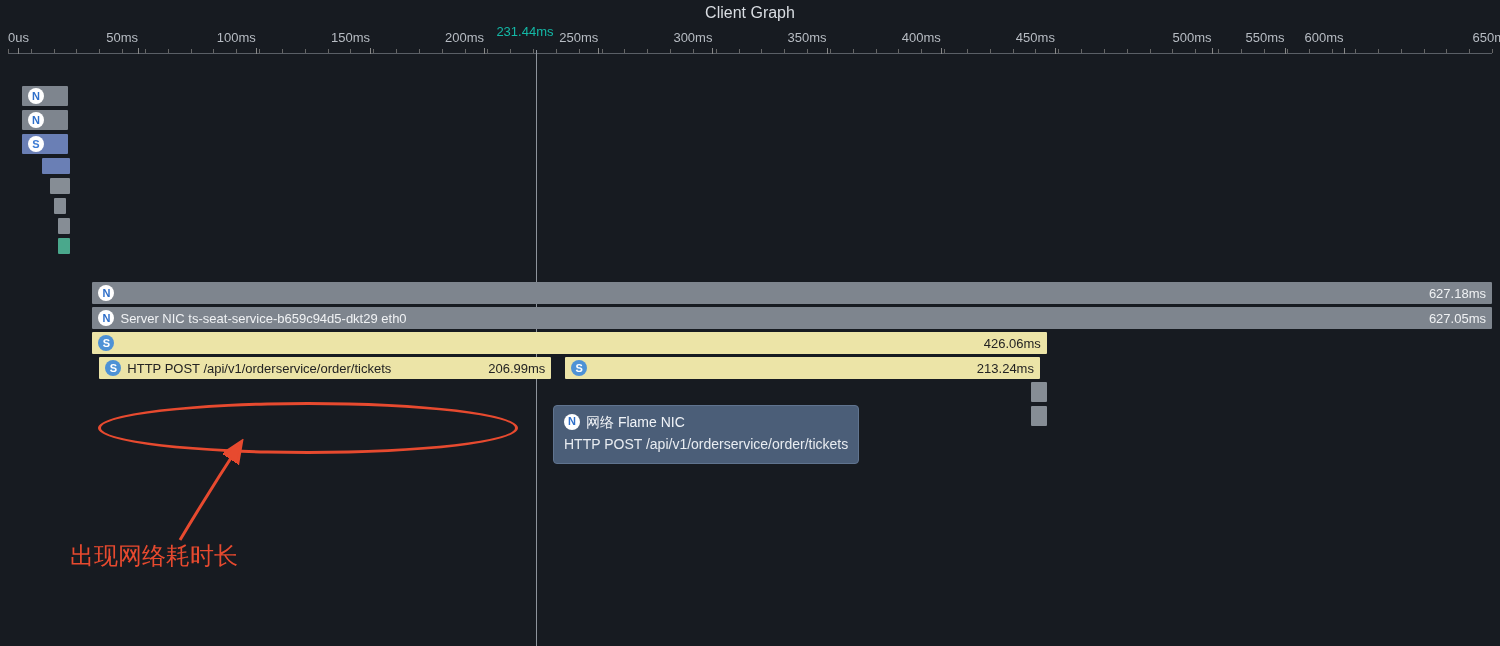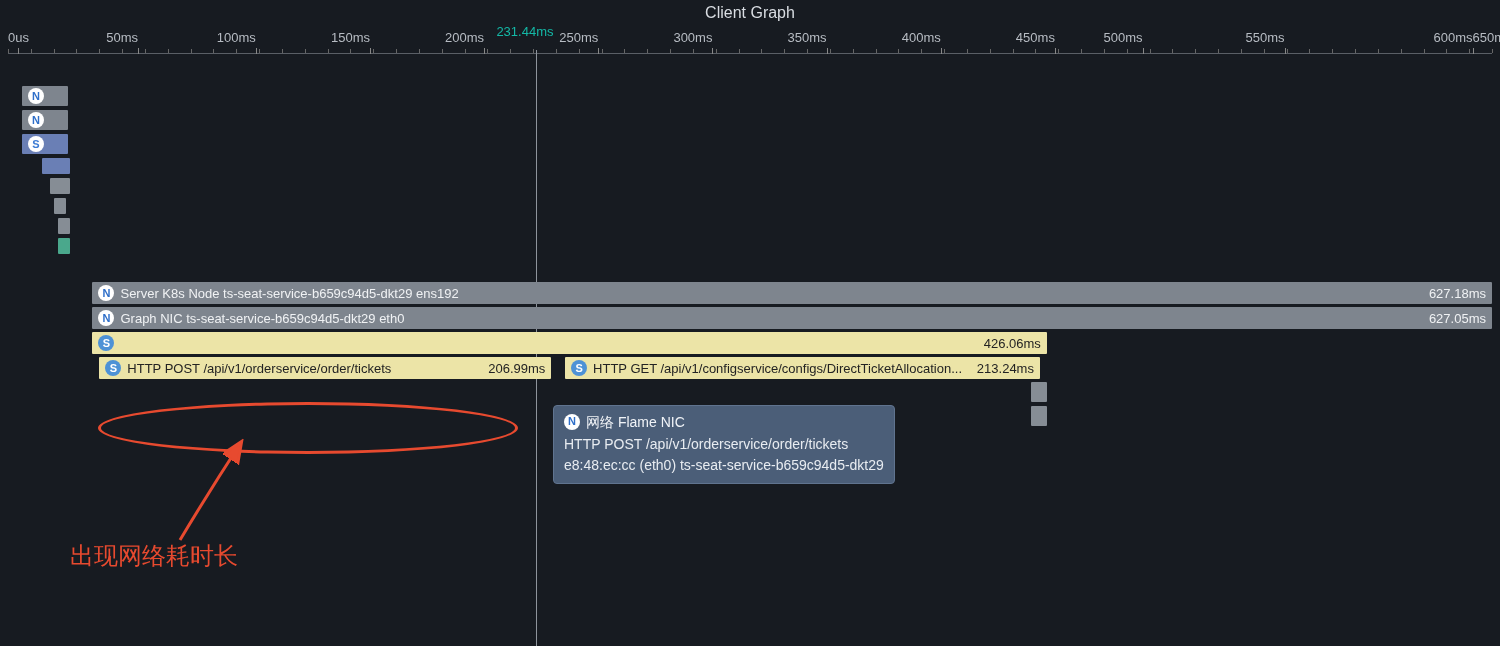--- a/index.html
+++ b/index.html
@@ -240,23 +240,23 @@
 <div class="tick first" style="left: 0px;"><span class="tick-label">0us</span></div>
     <div class="tick" style="left: 114.154px;"><span class="tick-label">50ms</span></div>
     <div class="tick" style="left: 228.308px;"><span class="tick-label">100ms</span></div>
     <div class="tick" style="left: 342.462px;"><span class="tick-label">150ms</span></div>
     <div class="tick" style="left: 456.615px;"><span class="tick-label">200ms</span></div>
     <div class="tick" style="left: 570.769px;"><span class="tick-label">250ms</span></div>
     <div class="tick" style="left: 684.923px;"><span class="tick-label">300ms</span></div>
     <div class="tick" style="left: 799.077px;"><span class="tick-label">350ms</span></div>
     <div class="tick" style="left: 913.231px;"><span class="tick-label">400ms</span></div>
     <div class="tick" style="left: 1027.38px;"><span class="tick-label">450ms</span></div>
-    <div class="tick" style="left: 1115px;"><span class="tick-label">500ms</span></div>
+    <div class="tick" style="left: 1184px;"><span class="tick-label">500ms</span></div>
     <div class="tick" style="left: 1257px;"><span class="tick-label">550ms</span></div>
-    <div class="tick" style="left: 1445px; text-align: center;"><span class="tick-label">600ms</span></div>
+    <div class="tick" style="left: 1316px; text-align: center;"><span class="tick-label">600ms</span></div>
     <div class="tick" style="left: 1484px;"><span class="tick-label">650ms</span></div>
   </div>
 
 <div id="cursor" style="position: absolute; left: 536.395px; top: 28px;">
   <div class="cursor-label">231.44ms</div>
   <div class="cursor-line" style="height:616px;"></div>
 </div>
 
 <div class="graph-area" id="graph">
     <div class="row bar-grey" style="left: 14px; top: 32px; width: 46px; height: 20px;">
@@ -271,53 +271,50 @@
     <div class="row bar-blue" style="left: 34px; top: 104px; width: 6px; height: 16px;"></div>
     <div class="row bar-blue" style="left: 42px; top: 104px; width: 6px; height: 16px;"></div>
     <div class="row bar-blue" style="left: 50px; top: 104px; width: 6px; height: 16px;"></div>
     <div class="row bar-smallgrey" style="left: 42px; top: 124px; width: 6px; height: 16px;"></div>
     <div class="row bar-smallgrey" style="left: 50px; top: 124px; width: 6px; height: 16px;"></div>
     <div class="row bar-smallgrey" style="left: 46px; top: 144px; width: 6px; height: 16px;"></div>
     <div class="row bar-smallgrey" style="left: 50px; top: 164px; width: 5px; height: 16px;"></div>
     <div class="row bar-teal" style="left: 50px; top: 184px; width: 3px; height: 16px;"></div>
     <div class="row bar-grey" style="left: 84.4738px; top: 228px; width: 1399.53px;">
       <span class="icon-badge icon-N">N</span>
-      <span>Server K8s Node ts-seat-service-b659c94d5-dkt29 ens192</span>
       <span class="dur">627.18ms</span>
     </div>
     <div class="row bar-grey" style="left: 84.4738px; top: 253px; width: 1399.53px;">
       <span class="icon-badge icon-N">N</span>
-      <span>Graph NIC ts-seat-service-b659c94d5-dkt29 eth0</span>
+      <span>Server NIC ts-seat-service-b659c94d5-dkt29 eth0</span>
       <span class="dur">627.05ms</span>
     </div>
     <div class="row bar-yellow" style="left: 84.4738px; top: 278px; width: 954.326px;">
       <span class="icon-badge icon-S">S</span>
       <span class="dur">426.06ms</span>
     </div>
     <div class="row bar-yellow" style="left: 91.3231px; top: 303px; width: 452.049px;">
       <span class="icon-badge icon-S">S</span>
       <span>HTTP POST /api/v1/orderservice/order/tickets</span>
       <span class="dur">206.99ms</span>
     </div>
     <div class="row bar-yellow" style="left: 557.071px; top: 303px; width: 474.88px;">
       <span class="icon-badge icon-S">S</span>
-      <span>HTTP GET /api/v1/configservice/configs/DirectTicketAllocation...</span>
       <span class="dur">213.24ms</span>
     </div>
     <div class="row bar-smallgrey" style="left: 1022.82px; top: 328px; width: 15.9815px; height: 20px;"></div>
     <div class="row bar-smallgrey" style="left: 1022.82px; top: 352px; width: 15.9815px; height: 20px;"></div>
   </div>
 
 <div class="tooltip" id="tooltip" style="left: 553px; top: 405px;">
   <div class="tt-head">
     <span class="tt-icon">N</span>
     <span>网络 Flame NIC</span>
   </div>
   <div>HTTP POST /api/v1/orderservice/order/tickets</div>
-  <div>e8:48:ec:cc (eth0) ts-seat-service-b659c94d5-dkt29</div>
 </div>
 
 <div class="annot-ellipse" id="ellipse" style="left: 98px; top: 402px; width: 420px; height: 52px;"></div>
 <svg id="arrow" class="annot-arrow" style="position:absolute;left:170px;top:430px;width:90px;height:120px;">
   <defs>
     <marker id="ah" markerWidth="8" markerHeight="8" refX="6" refY="3" orient="auto">
       <path d="M0,0 L7,3 L0,6 Z" fill="#e74a2f"></path>
     </marker>
   </defs>
   <path d="M10,110 Q40,60 70,14" stroke="#e74a2f" stroke-width="3" fill="none" marker-end="url(#ah)"></path>

